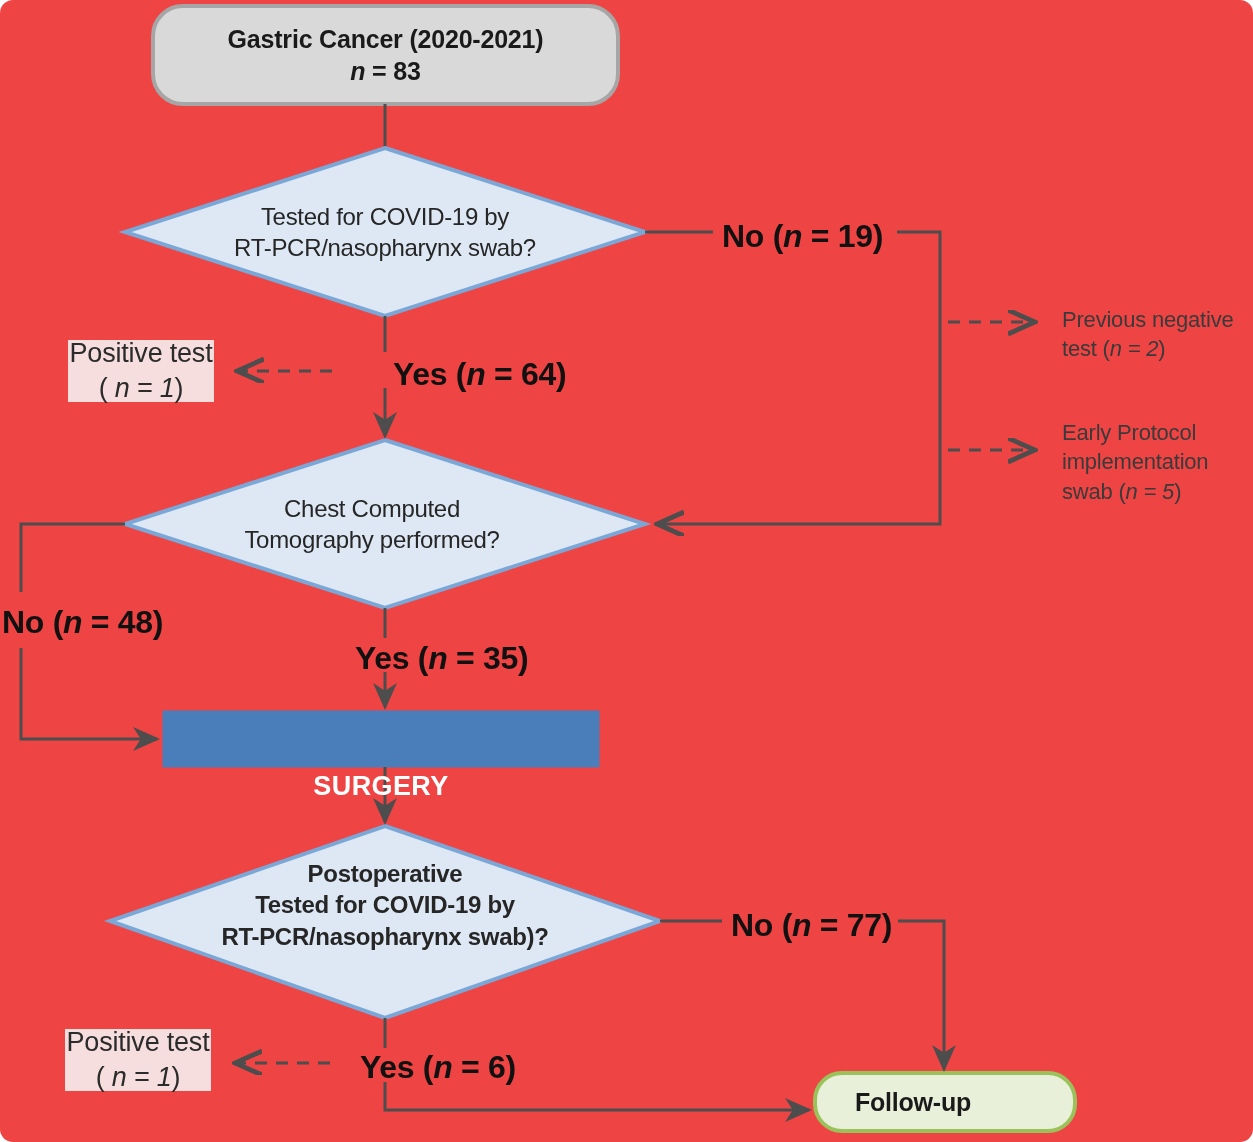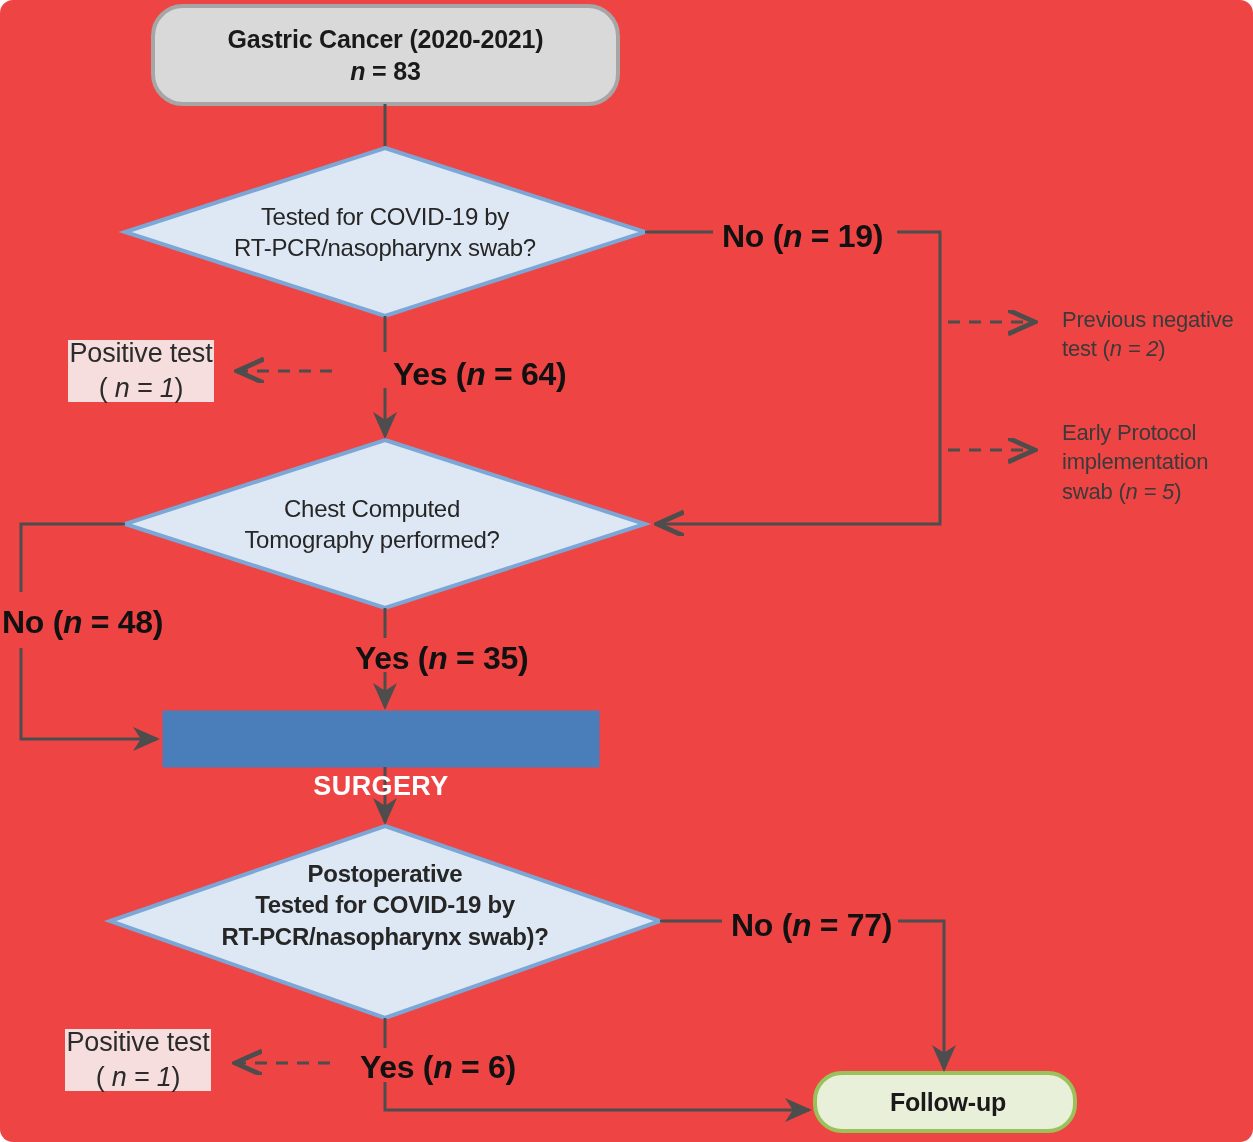--- a/index.html
+++ b/index.html
@@ -171,21 +171,21 @@
   <div class="node-text process-label" style="left:163px; top:711px; width:436px; height:56px;">
     <div>SURGERY</div>
   </div>
 
   <div class="node-text decision-label" style="left:160px; top:845px; width:450px; height:120px;font-weight:bold;">
     <div>Postoperative</div>
     <div>Tested for COVID-19 by</div>
     <div>RT-PCR/nasopharynx swab)?</div>
   </div>
 
-  <div class="node-text terminator-label" style="left:818px; top:1073px; width:260px; height:58px;">
+  <div class="node-text terminator-label" style="left:783px; top:1073px; width:260px; height:58px;">
     <div>Follow-up</div>
   </div>
 
   <div class="edge-label" style="left:722px; top:218px;">
     <span>No (</span><span class="ital">n</span><span> = 19)</span>
   </div>
 
   <div class="edge-label" style="left:393px; top:356px;">
     <span>Yes (</span><span class="ital">n</span><span> = 64)</span>
   </div>

